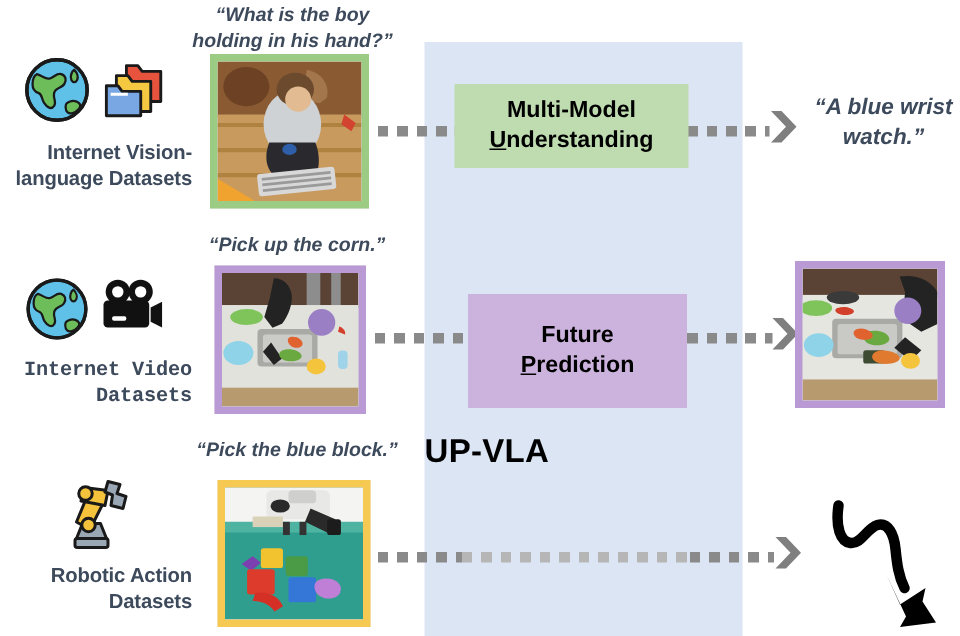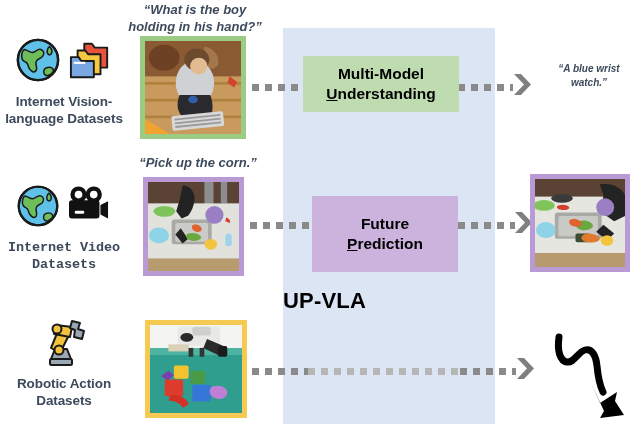--- a/index.html
+++ b/index.html
@@ -34,21 +34,21 @@
     font-size:15.5px;font-weight:bold;color:#000;
     line-height:1.32;
   }
   .module .ul{text-decoration:underline;text-underline-offset:1px;}
   #mod-understanding{left:303px;top:56px;width:156px;height:56px;background:#bedcb0;}
   #mod-prediction{left:312px;top:196px;width:146px;height:76px;background:#cbb3dd;}
   #mod-action{left:308px;top:345px;width:152px;height:54px;background:#f5dd8f;}
 
   
   .ds{
-    position:absolute;left:0;width:128px;text-align:center;
+    position:absolute;left:0;width:128px;text-align:right;
   }
   .ds-icons{height:52px;display:flex;align-items:center;justify-content:center;gap:6px;}
   .ds-label{
     margin-top:5px;
     font-size:13.5px;font-weight:bold;color:#3d4a5c;
     line-height:1.28;letter-spacing:-.1px;
   }
   #ds-vl{top:36px;}
   #ds-video{top:182px;font-family:Liberation Mono, monospace;}
   #ds-robot{top:318px;}
@@ -98,21 +98,21 @@
 
   .arrowhead{position:absolute;}
   #arrow-1{left:512px;top:72px;}
   #arrow-2{left:513px;top:210px;}
   #arrow-3{left:515px;top:356px;}
 
   
   .output-text{
     position:absolute;
     text-align:center;
-    font-size:10px;font-style:italic;font-weight:bold;
+    font-size:15px;font-style:italic;font-weight:bold;
     color:#3d4a5c;line-height:1.35;
   }
   #out-text-1{left:540px;top:62px;width:98px;}
 
   #out-traj{position:absolute;left:545px;top:325px;width:92px;height:95px;}
 </style>
 </head>
 <body>
 
 <div class="stage">
@@ -308,20 +308,23 @@
           </g>
         </svg>
       </span>
     </div>
     <div class="ds-label">
       <div>Robotic Action</div>
       <div>Datasets</div>
     </div>
   </div>
 
+  <div class="prompt" id="prompt-3">
+    <div>“Pick the blue block.”</div>
+  </div>
 
   <div class="thumb" id="thumb-3">
     <svg viewBox="0 0 100 100" preserveAspectRatio="none">
       <rect width="100" height="100" fill="#2f9e8f"></rect>
       <rect y="0" width="100" height="28" fill="#f4f4f2"></rect>
       <path d="M0 26h100v8H0z" fill="#4fb3a2"></path>
       <rect x="30" y="2" width="46" height="22" rx="4" fill="#e8e8e6"></rect>
       <rect x="46" y="2" width="20" height="10" rx="3" fill="#cfcfcd"></rect>
       <ellipse cx="40" cy="14" rx="7" ry="5" fill="#2a2a2a"></ellipse>
       <path d="M62 16l18 8-6 10-16-8z" fill="#2a2a2a"></path>

